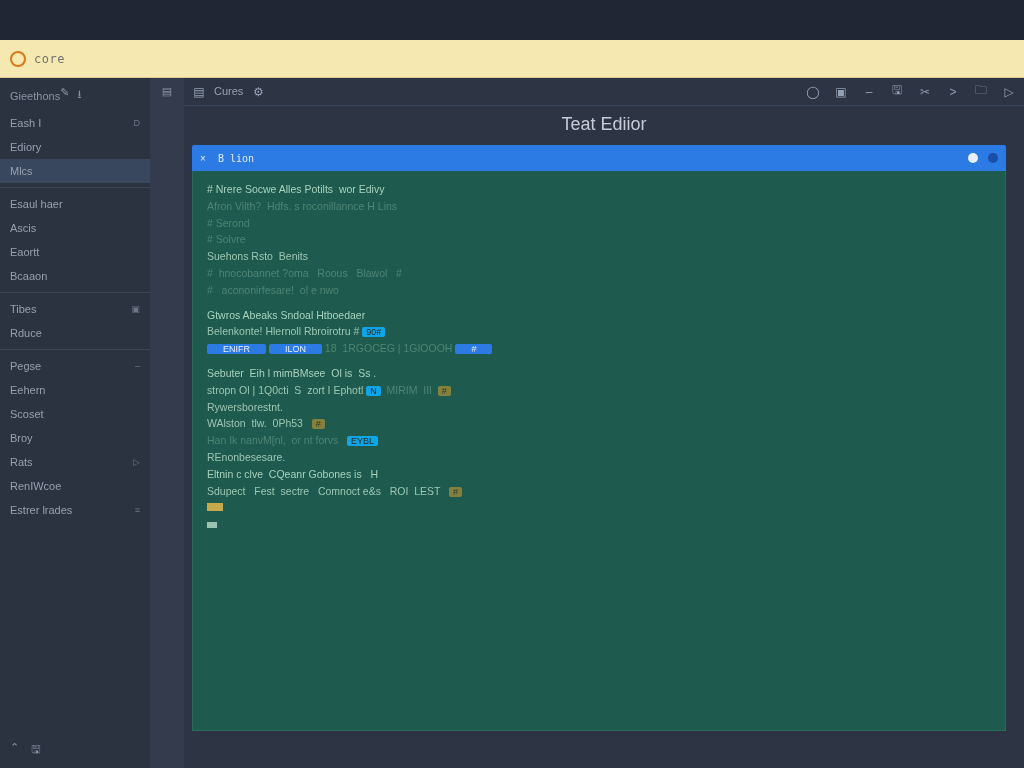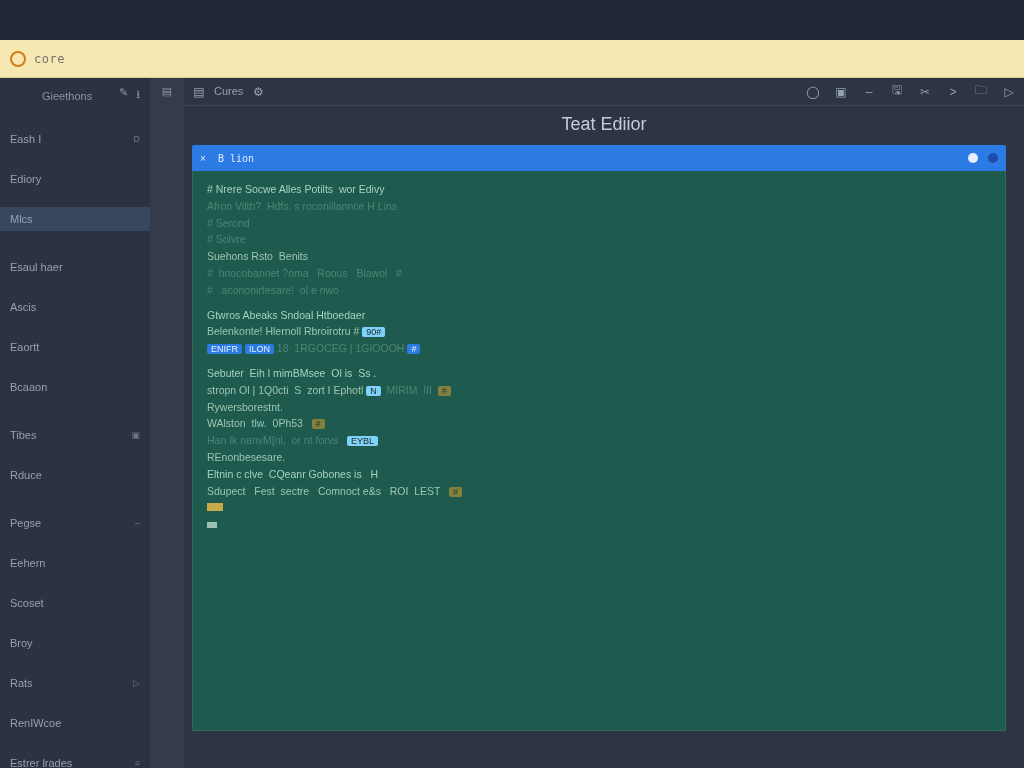--- a/index.html
+++ b/index.html
@@ -9,22 +9,22 @@
   .top-bar { height: 40px; width: 100%; background: #202634; }
   .address-strip { height: 38px; width: 100%; background: #f5e8b0; display: flex; align-items: center; padding: 0 10px; gap: 8px; border-bottom: 1px solid #d8cd96; }
   .home-circle { width: 16px; height: 16px; border: 2px solid #d77a1a; border-radius: 50%; display: inline-block; }
   .addr-text { font-size: 12px; color: #737373; letter-spacing: 0.5px; font-family: monospace; }
 
   
   .chrome { display: flex; width: 100%; height: calc(768px - 40px - 38px); background: #2d3443; }
 
   
   .sidebar { width: 150px; background: #2b3240; display: flex; flex-direction: column; font-size: 11px; color: #97a0ae; }
-  .side-hdr { padding: 8px 10px 6px 10px; color: #8b94a3; font-size: 11px; display: flex; justify-content: space-between; align-items: center; margin-left: 32px; }
-  .side-item { padding: 6px 10px; display: flex; justify-content: space-between; align-items: center; cursor: pointer; margin-top: 16px; }
+  .side-hdr { padding: 8px 10px 6px 10px; color: #8b94a3; font-size: 11px; display: flex; justify-content: flex-start; align-items: center; }
+  .side-item { padding: 6px 10px; display: flex; justify-content: space-between; align-items: center; cursor: pointer; }
   .side-item.active { background: #38465e; }
   .side-item .mini { font-size: 9px; color: #6c7687; }
   .side-divider { height: 1px; background: #3b4454; margin: 4px 0; }
   .status-icons { display: flex; gap: 12px; padding: 8px 10px; color: #8b94a3; margin-top: auto; }
 
   
   .gutter { width: 34px; background: #333b4d; padding-top: 6px; display: flex; flex-direction: column; align-items: center; gap: 4px; }
   .gutter .g-icon { width: 14px; height: 14px; color: #8a93a3; font-size: 11px; display:flex; align-items:center; justify-content:center; }
 
   
@@ -45,22 +45,22 @@
   .tab-strip-left { display:flex; align-items:center; gap:8px; }
   .tab-close { width: 10px; height: 10px; color: #e3ecff; font-size: 10px; }
   .tab-name { font-size: 10px; color: #e3ecff; font-family: monospace; }
   .tab-strip-right { display:flex; align-items:center; gap:10px; }
   .tab-dot { width:10px; height:10px; border-radius:50%; background:#e8eefc; display:inline-block; }
 
   .code-area { background: #1e5a4d; min-height: 560px; border: 1px solid #2a6a5b; border-top: none; padding: 10px 14px 30px 14px; font-family: Consolas, monospace; font-size: 10.5px; line-height: 1.6; position: relative; }
   .line { white-space: pre; color: #7fb9a6; }
   .kw  { color: #9cc6b3; }
   .hd  { color: #a8d2be; font-weight: 500; }
-  .badge { background: #7dd3fc; color: #2a2a20; padding: 0 4px; border-radius: 2px; font-size: 9px; }
-  .badge-blue { background: #2c7be5; color: #e8eefc; padding: 0 4px; border-radius: 2px; font-size: 9px; }
+  .badge { background: #0ea5e9; color: #2a2a20; padding: 0 4px; border-radius: 2px; font-size: 9px; }
+  .badge-blue { background: #2c7be5; color: #e8eefc; padding: 0 16px; border-radius: 2px; font-size: 9px; }
   .badge-dim { background:#c79b33; opacity:.6; color:#2a2a20; padding:0 4px; border-radius:2px; font-size:9px; }
   .dim  { color: #4e8575; }
   .sp   { display: block; height: 8px; }
   .cursor-block { display:inline-block; width:16px; height:8px; background:#c6a94a; }
   .cursor-small { display:inline-block; width:10px; height:6px; background:#9bc1b2; margin-top:4px; }
 
   .pencil-icon::before { content: "✎"; }
   .ia-icon::before { content: "⭳"; }
   .doc-icon::before { content: "▤"; }
   .gear-icon::before { content: "⚙"; }

